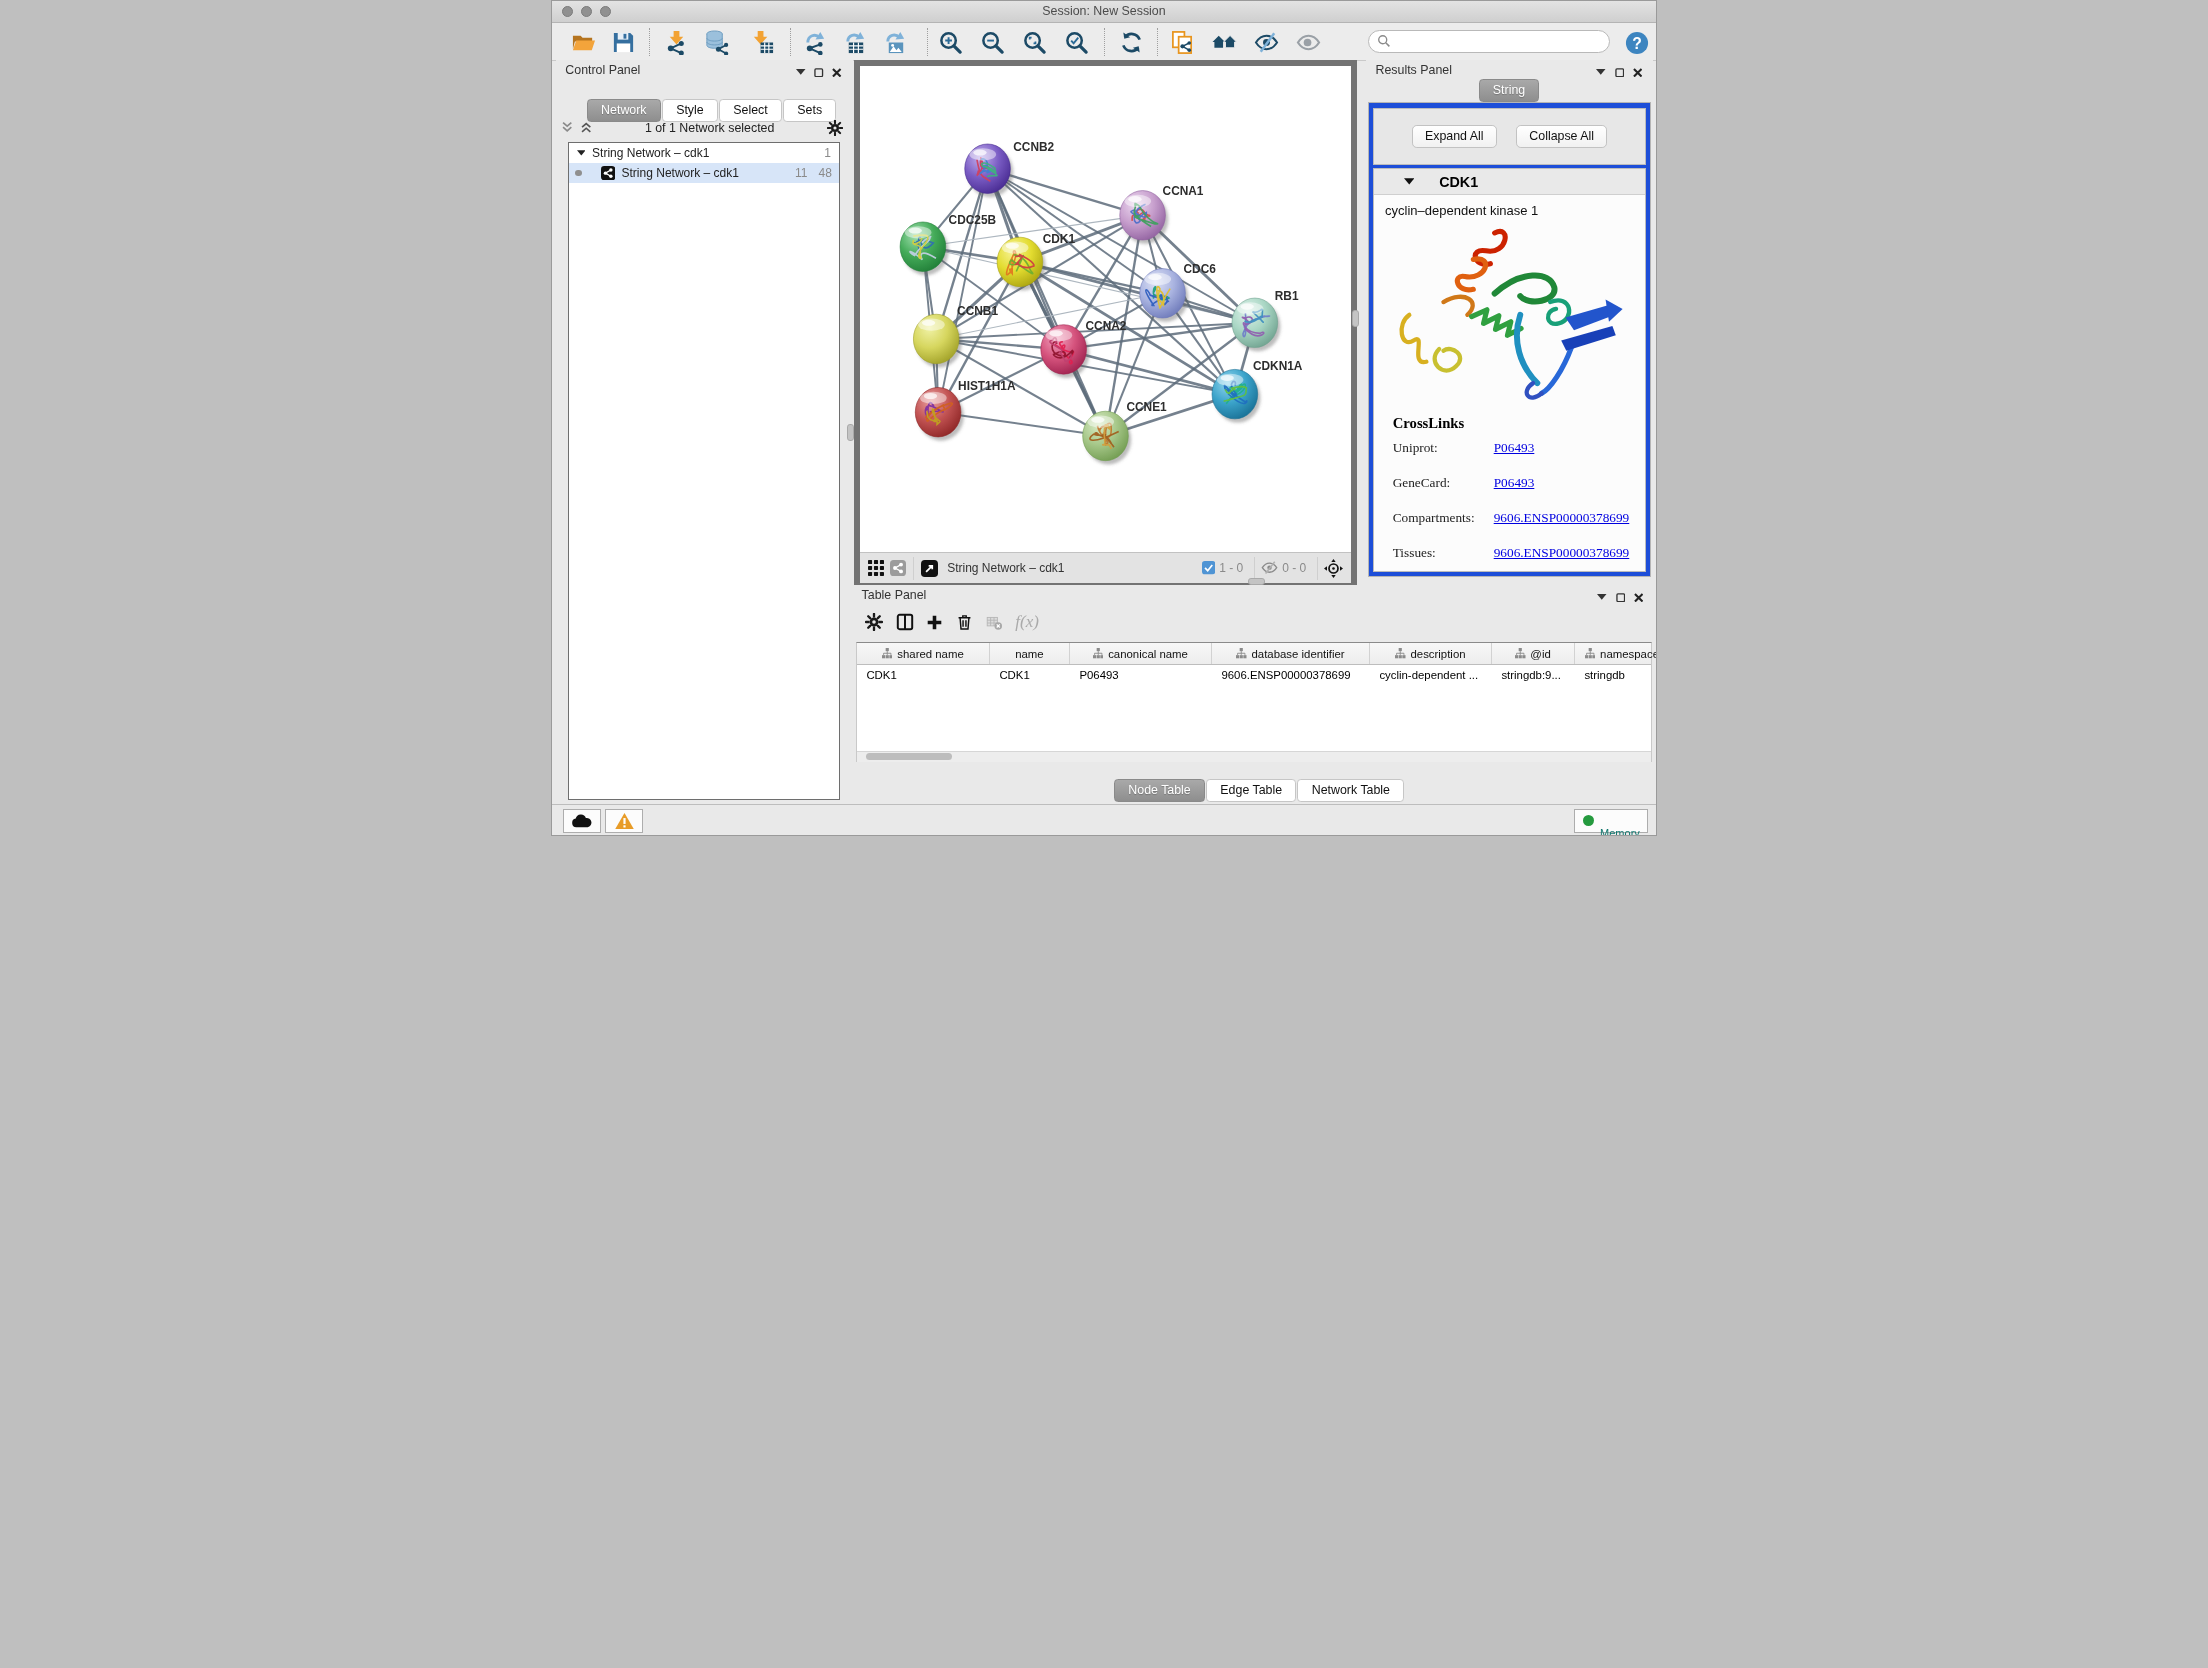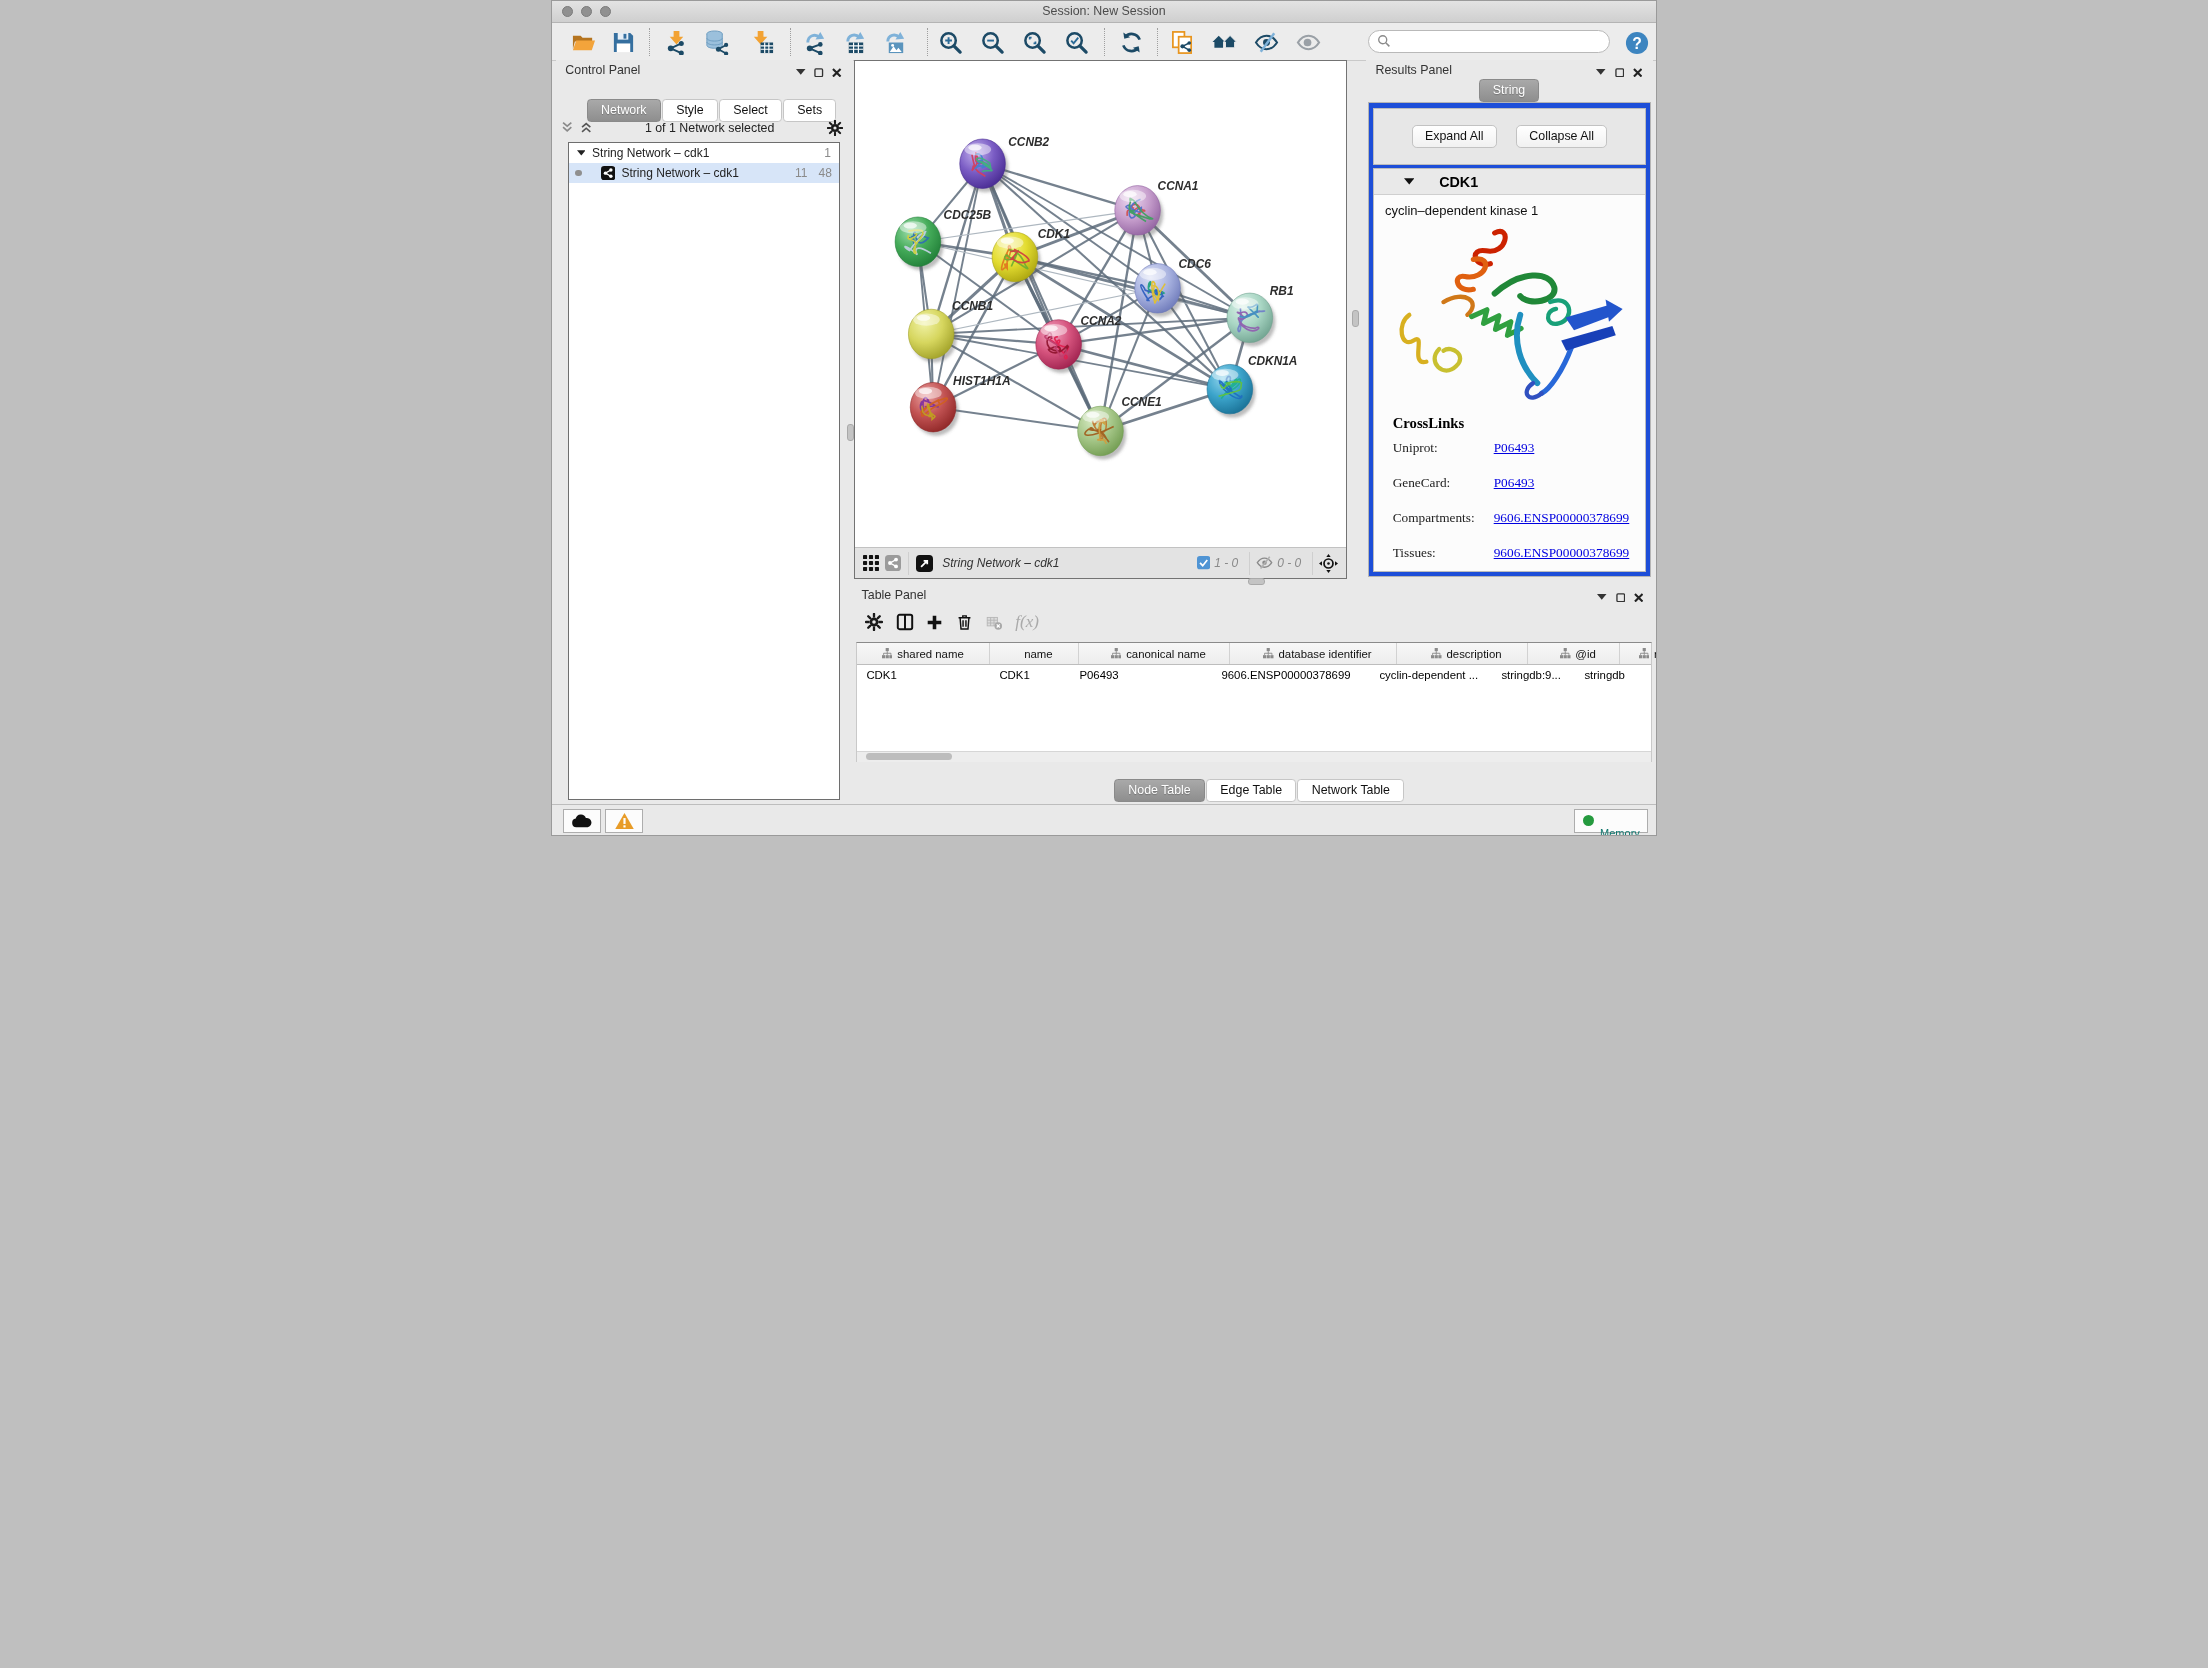--- a/index.html
+++ b/index.html
@@ -32,21 +32,21 @@
   .cp-sub{position:absolute;left:5.7px;right:9.5px;top:55px;height:25px;display:flex;align-items:center;}
   .cp-sub .summary{flex:1;text-align:center;font-size:12.4px;color:#222;}
   .tree{position:absolute;left:12.4px;right:12.4px;top:82px;bottom:4.8px;background:#fff;
         border:1px solid #6e6e6e;}
   .trow{position:relative;height:20px;display:flex;align-items:center;font-size:12px;}
   .trow .cnt{color:#8a8a8a;}
   .trow.selrow{background:#d7e5f8;}
   .bullet{width:6.7px;height:6.7px;border-radius:50%;background:#8f8f8f;margin:0 5.7px 0 5.7px;}
   
   .netview{position:absolute;left:302px;top:59px;width:491px;height:517px;background:#5eead4;
-           border:1px solid #737373;box-sizing:content-box;font-style:italic;}
+           border:6px solid #737373;box-sizing:content-box;}
   .netcanvas{position:absolute;left:0;top:0;width:491px;height:486px;background:#fff;}
   .navbar{position:absolute;left:0;bottom:0;width:491px;height:30px;background:#e3e3e3;
           border-top:1px solid #c2c2c2;display:flex;align-items:center;}
   .nb-sep{height:23px;border-left:1px solid #cfcfcf;margin:0 6.7px;}
   .nb-title{font-size:12px;color:#333;margin-left:9.5px;flex:1;}
   .nb-cnt{color:#8a8a8a;font-size:12px;margin:0 3.8px;}
   
   .pill-v{position:absolute;width:4.8px;height:15px;background:#c4c4c4;border:1px solid #a9a9a9;
           border-radius:2.9px;}
   .pill-h{position:absolute;width:15px;height:4.8px;background:#c4c4c4;border:1px solid #a9a9a9;
@@ -70,21 +70,21 @@
   .xl h4{margin:3.8px 0 7.6px;font-size:14.7px;color:#000;}
   .xlgrid{display:grid;grid-template-columns:101px auto;row-gap:19px;font-size:13.3px;}
   .xlgrid a{color:#0000e0;}
   
   .tablepanel{position:absolute;left:302px;top:584px;width:800px;height:220px;background:#e9e9e9;}
   .tp-toolbar{position:absolute;left:11.4px;top:21px;height:32px;display:flex;gap:12.4px;align-items:center;}
   .tp-fx{font-family:"Liberation Serif",serif;font-style:italic;font-size:17px;color:#aaa;}
   .tbl{position:absolute;left:1.9px;right:1.9px;top:57px;bottom:43px;background:#fff;
        border-top:1.9px solid #8a8a8a;border-left:1px solid #c9c9c9;border-right:1px solid #c9c9c9;}
   .thead{display:flex;height:21px;background:linear-gradient(#f7f7f7,#ededed);
-         border-bottom:1px solid #bdbdbd;gap:9px;}
+         border-bottom:1px solid #bdbdbd;}
   .th{display:flex;align-items:center;justify-content:center;gap:4.8px;font-size:11.4px;color:#111;
       border-right:1px solid #d2d2d2;overflow:hidden;white-space:nowrap;box-sizing:border-box;}
   .trowd{display:flex;height:21px;}
   .td{font-size:11.4px;color:#000;padding:3.8px 5.7px 0 9.5px;overflow:hidden;white-space:nowrap;
       box-sizing:border-box;}
   .hscroll{position:absolute;left:0;right:0;bottom:0;height:10.5px;background:#ededed;
            border-top:1px solid #d6d6d6;}
   .hthumb{position:absolute;left:9.5px;top:1.9px;width:86px;height:6.7px;background:#bdbdbd;border-radius:3.8px;}
   .tp-tabs{position:absolute;left:260px;bottom:2.9px;}
   

